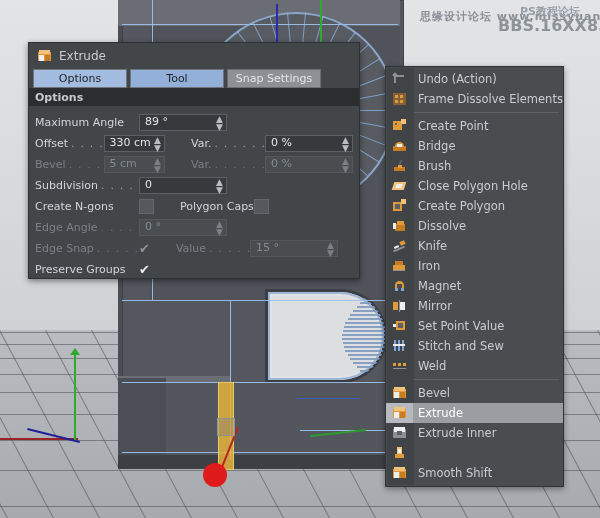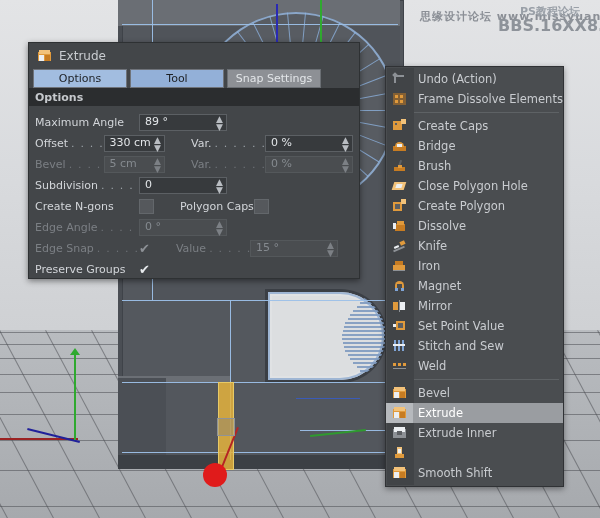--- a/index.html
+++ b/index.html
@@ -429,21 +429,21 @@
         </div>
         <div class="sep"></div>
         <div class="mi">
           <span class="ic">
             <span class="pic">
               <i class="o1" style="left: 1px; top: 2px; width: 9px; height: 9px;"></i>
               <i class="d1" style="left: 3px; top: 4px; width: 2px; height: 2px;"></i>
               <i class="o3" style="left: 9px; top: 0px; width: 5px; height: 5px;"></i>
             </span>
           </span>
-          <span class="mlabel">Create Caps</span>
+          <span class="mlabel">Create Point</span>
         </div>
         <div class="mi">
           <span class="ic">
             <span class="pic">
               <i class="o2" style="left: 1px; top: 7px; width: 13px; height: 5px;"></i>
               <i class="o1" style="left: 3px; top: 3px; width: 9px; height: 5px; border-radius: 5px 5px 0px 0px;"></i>
               <i class="w1" style="left: 5px; top: 5px; width: 5px; height: 3px;"></i>
             </span>
           </span>
           <span class="mlabel">Bridge</span>

